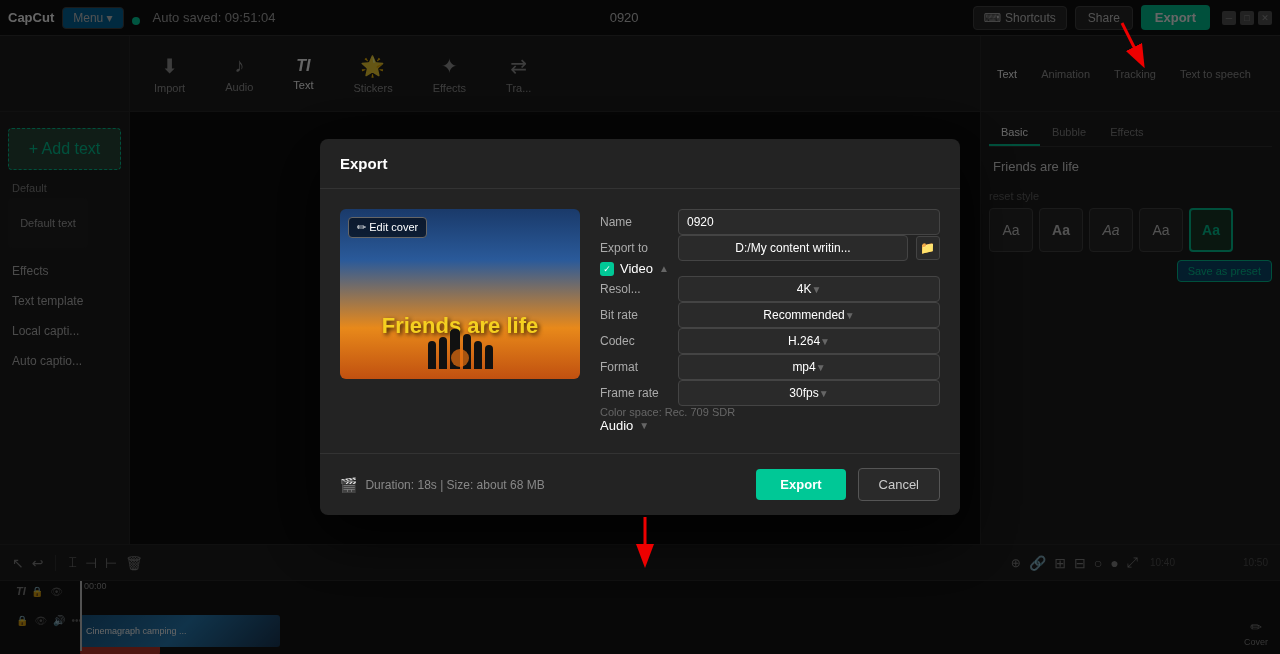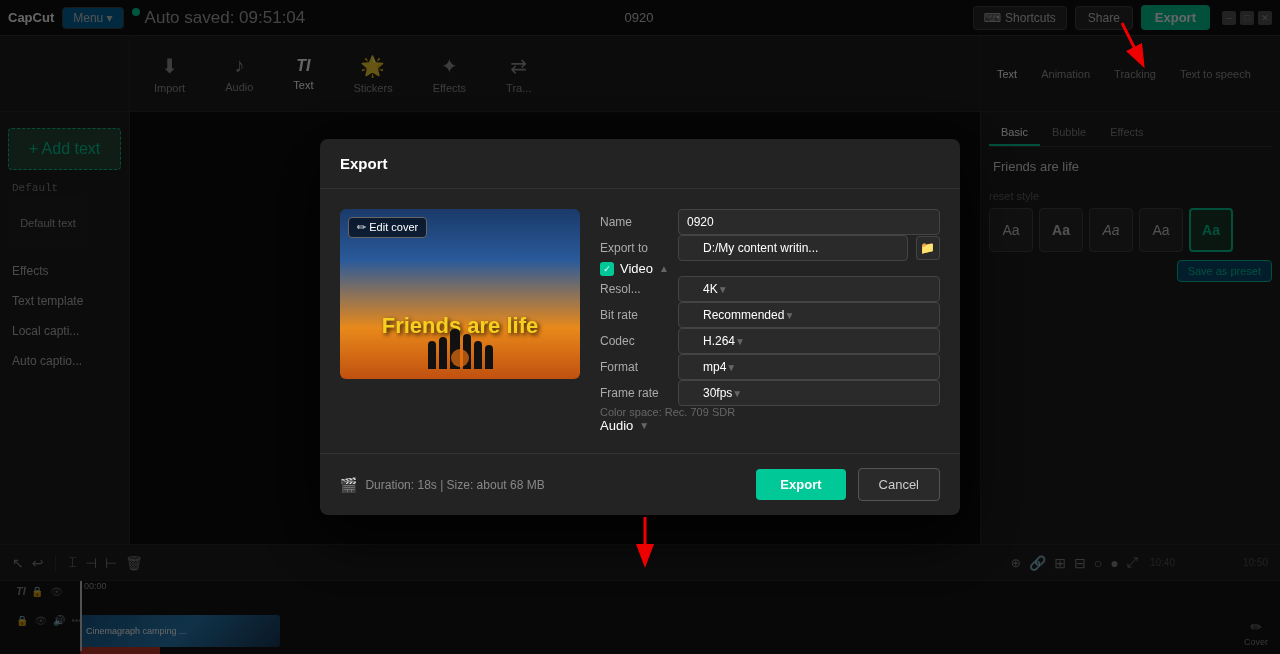--- a/index.html
+++ b/index.html
@@ -36,23 +36,23 @@
       border-radius: 4px;
       padding: 3px 10px;
       font-size: 12px;
       color: #ccc;
       display: flex;
       align-items: center;
       gap: 4px;
     }
     .topbar-autosave {
       display: flex;
-      align-items: flex-start;
-      gap: 5px;
-      font-size: 17px;
+      align-items: flex-end;
+      gap: 13px;
+      font-size: 13px;
       color: #aaa;
     }
     .autosave-dot {
       width: 8px; height: 8px;
       border-radius: 50%;
       background: #00d4a0;
     }
     .topbar-title {
       flex: 1;
       text-align: center;
@@ -173,21 +173,20 @@
       color: #00c896;
       margin: 8px;
       cursor: pointer;
       text-align: center;
     }
     .sidebar-label {
       padding: 4px 12px;
       font-size: 11px;
       color: #888;
       margin-top: 4px;
-      font-family: Liberation Mono, monospace;
     }
     .sidebar-nav-item {
       padding: 8px 12px;
       font-size: 12px;
       color: #bbb;
       cursor: pointer;
     }
 
     
     .center-area {
@@ -379,24 +378,24 @@
       border-radius: 4px;
       padding: 5px 8px;
       font-size: 12px;
       color: #fff;
     }
     .setting-select {
       flex: 1;
       background: #2a2a2a;
       border: 1px solid #444;
       border-radius: 4px;
-      padding: 5px 24px;
+      padding: 5px 16px;
       font-size: 12px;
       color: #fff;
-      display: flex; align-items: center; justify-content: flex-start;
+      display: flex; align-items: center; justify-content: center;
       cursor: pointer;
     }
     .select-chevron { color: #666; font-size: 10px; }
     .path-btn {
       background: #2a2a2a;
       border: 1px solid #444;
       border-radius: 3px;
       width: 24px; height: 24px;
       display: flex; align-items: center; justify-content: center;
       cursor: pointer; color: #888; font-size: 12px;

